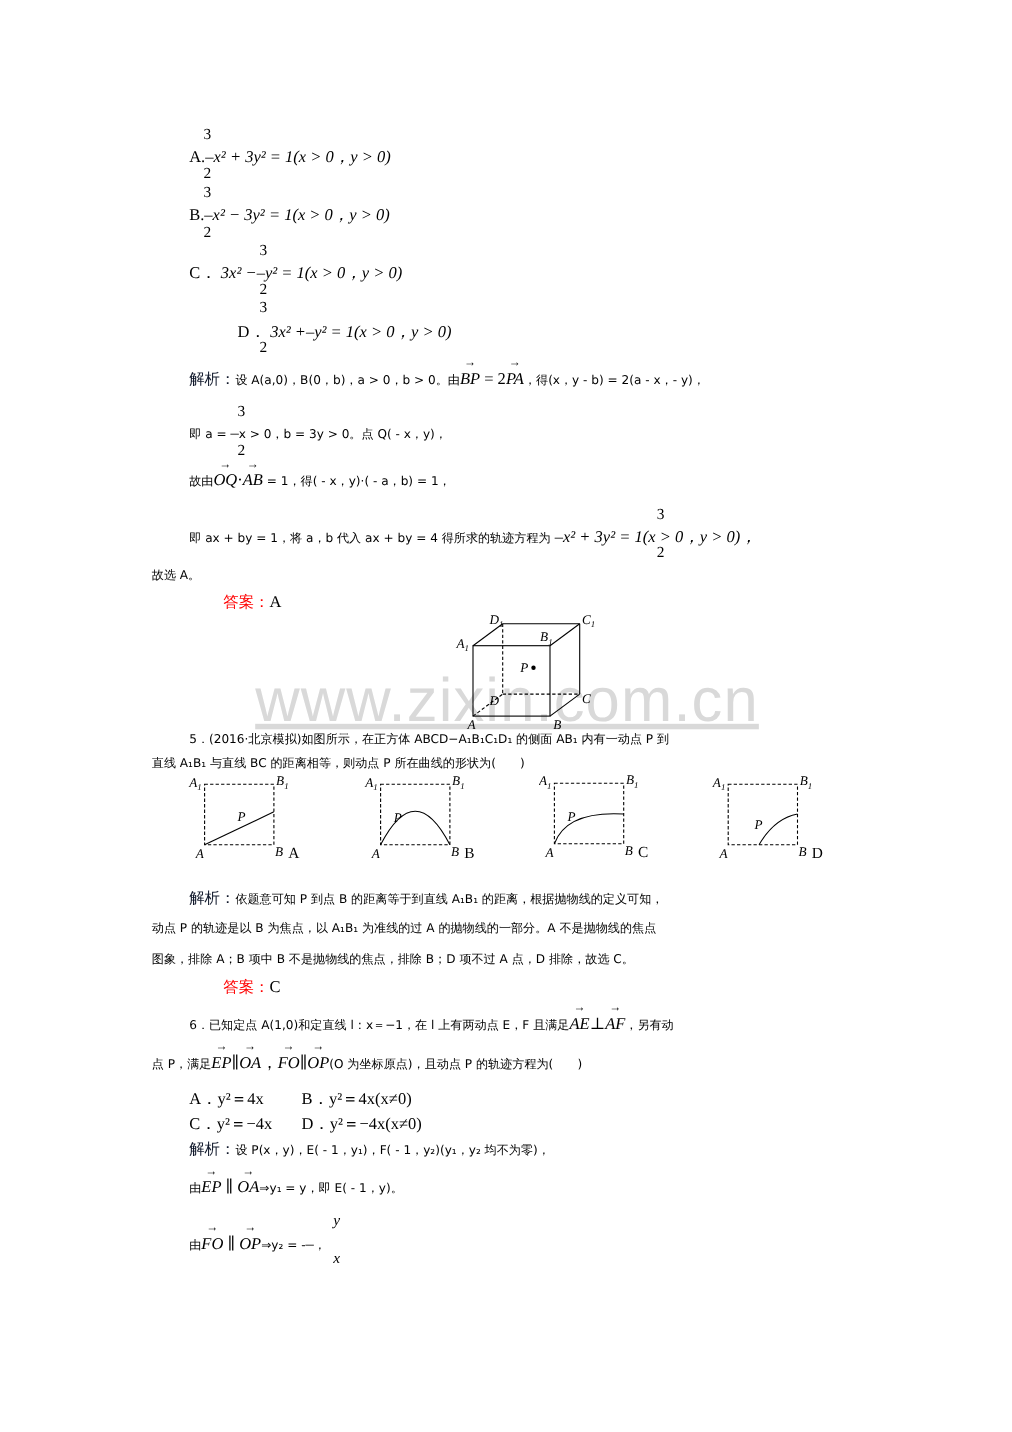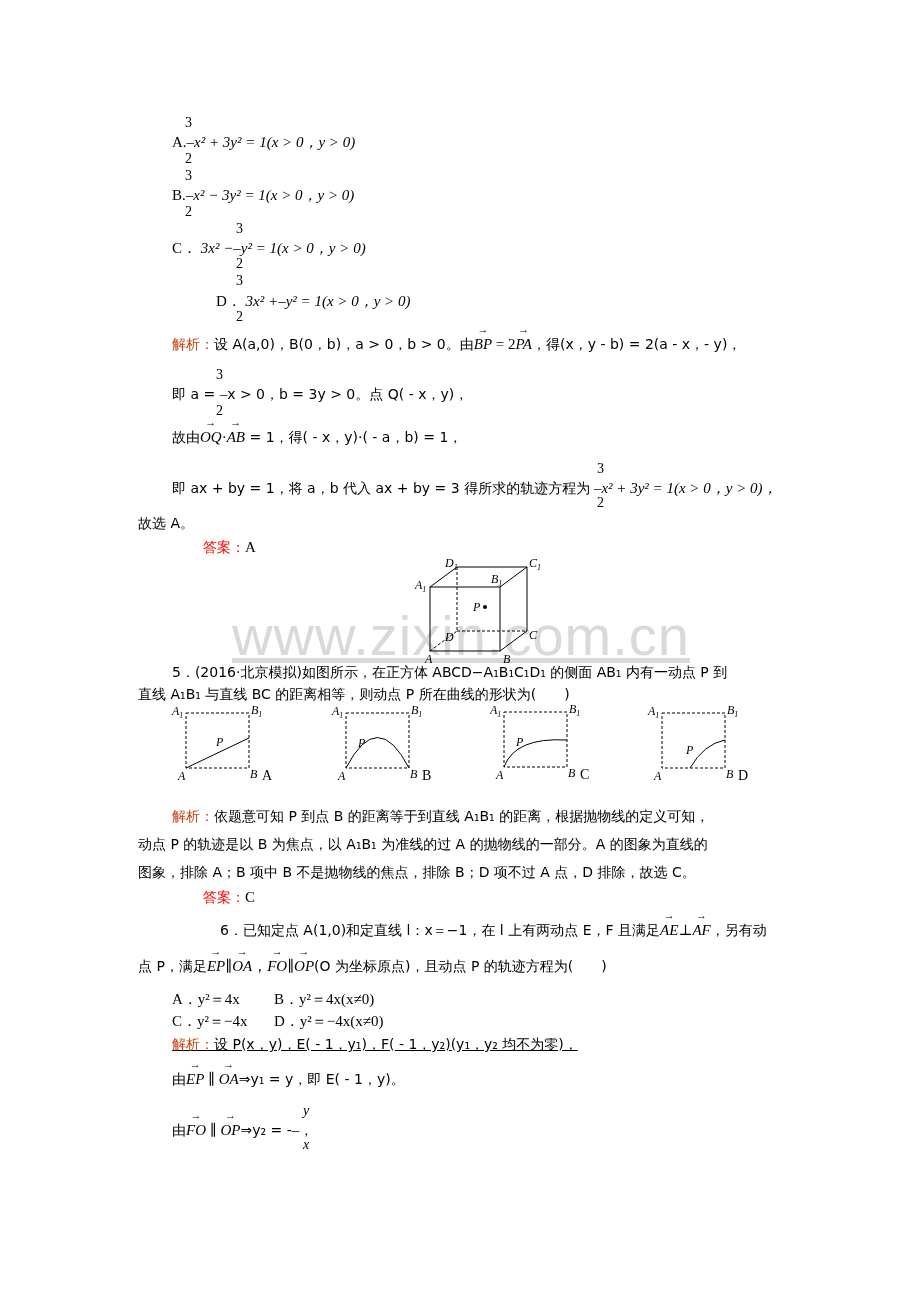--- a/index.html
+++ b/index.html
@@ -1,22 +1,22 @@
 <!DOCTYPE html>
 <html><head>
 <meta charset="utf-8">
 <style>
   html, body { margin: 0; padding: 0; background: #ffffff; }
   body { width: 920px; height: 1302px; position: relative; overflow: hidden;
          font-family: "Liberation Serif", "DejaVu Serif", serif; color: #000; font-size: 15px; }
   .abs { position: absolute; white-space: nowrap; }
   .i { font-style: italic; }
-  .blue { color: #c2410c; font-family: "DejaVu Sans", sans-serif; font-size: 14px; }
+  .blue { color: #0f172a; font-family: "DejaVu Sans", sans-serif; font-size: 14px; }
   .red { color: #ff0000; font-family: "DejaVu Sans", sans-serif; font-size: 14px; margin-left: 31px; }
-  .cn { font-family: "DejaVu Sans", sans-serif; font-size: 14px; }
+  .cn { font-family: "DejaVu Sans", sans-serif; font-size: 11px; }
   .frac { position: absolute; font-size: 14px; line-height: 14px; }
   .vec { position: relative; display: inline-block; font-family: Liberation Serif, serif; }
   .vec::before { content: "\2192"; position: absolute; top: -13px; left: 50%; transform: translateX(-50%); font-size: 11px; font-style: normal; }
   .watermark { position: absolute; left: 232px; top: 603px; font-family: "Liberation Sans", sans-serif;
                font-size: 56px; color: #d9d9d9; letter-spacing: 1px; z-index: 0; text-decoration: underline; }
   .content { position: relative; z-index: 1; }
   svg text { font-family: "Liberation Serif", serif; font-style: italic; font-size: 12px; }
 </style>
 </head>
 <body>
@@ -52,21 +52,21 @@
   <span class="frac" style="left:216px;top:368px;">3</span>
   <div class="abs" style="left:172px;top:386px;">
     <span class="cn">即 a = </span>–<span class="cn">x &gt; 0，b = 3y &gt; 0。点 Q( - x，y)，</span>
   </div>
   <span class="frac" style="left:216px;top:404px;">2</span>
   <div class="abs" style="left:172px;top:429px;">
     <span class="cn">故由</span><span class="vec i">OQ</span><span>·</span><span class="vec i">AB</span><span class="cn"> = 1，得( - x，y)·( - a，b) = 1，</span>
   </div>
   <span class="frac" style="left:597px;top:462px;">3</span>
   <div class="abs" style="left:172px;top:479px;">
-    <span class="cn">即 ax + by = 1，将 a，b 代入 ax + by = 3 得所求的轨迹方程为</span> –<span class="i">x² + 3y² = 1(x &gt; 0，y &gt; 0)，</span>
+    <span class="cn">即 ax + by = 1，将 a，b 代入 ax + by = 4 得所求的轨迹方程为</span> –<span class="i">x² + 3y² = 1(x &gt; 0，y &gt; 0)，</span>
   </div>
   <span class="frac" style="left:597px;top:496px;">2</span>
   <div class="abs cn" style="left:138px;top:515px;">故选 A。</div>
   <div class="abs" style="left:172px;top:539px;">
     <span class="red">答案：</span><span>A</span>
   </div>
 
   <svg class="abs" style="left:405px;top:555px;" width="150" height="110">
     <g stroke="#000" stroke-width="1" fill="none">
       <rect x="25" y="32" width="70" height="64"></rect>
@@ -131,39 +131,39 @@
     <text x="81" y="12">B<tspan font-size="8" dy="3">1</tspan></text>
     <text x="40" y="52">P</text>
     <text x="8" y="78">A</text>
     <text x="80" y="76">B</text>
     <text x="92" y="78" style="font-style:normal;font-size:14px">D</text>
   </svg>
 
   <div class="abs" style="left:172px;top:808px;">
     <span class="blue">解析：</span><span class="cn">依题意可知 P 到点 B 的距离等于到直线 A₁B₁ 的距离，根据抛物线的定义可知，</span>
   </div>
-  <div class="abs cn" style="left:138px;top:836px;">动点 P 的轨迹是以 B 为焦点，以 A₁B₁ 为准线的过 A 的抛物线的一部分。A 的图象为直线的</div>
+  <div class="abs cn" style="left:138px;top:836px;">动点 P 的轨迹是以 B 为焦点，以 A₁B₁ 为准线的过 A 的抛物线的一部分。A 不是抛物线的焦点</div>
   <div class="abs cn" style="left:138px;top:864px;">图象，排除 A；B 项中 B 不是抛物线的焦点，排除 B；D 项不过 A 点，D 排除，故选 C。</div>
   <div class="abs" style="left:172px;top:889px;">
     <span class="red">答案：</span><span>C</span>
   </div>
 
-  <div class="abs" style="left:172px;top:921px;margin-left:48px;">
+  <div class="abs" style="left:172px;top:921px;">
     <span class="cn">6．已知定点 A(1,0)和定直线 l：x＝−1，在 l 上有两动点 E，F 且满足</span><span class="vec i">AE</span><span>⊥</span><span class="vec i">AF</span><span class="cn">，另有动</span>
   </div>
   <div class="abs" style="left:138px;top:957px;">
     <span class="cn">点 P，满足</span><span class="vec i">EP</span><span>∥</span><span class="vec i">OA</span><span>，</span><span class="vec i">FO</span><span>∥</span><span class="vec i">OP</span><span class="cn">(O 为坐标原点)，且动点 P 的轨迹方程为(　　)</span>
   </div>
   <div class="abs" style="left:172px;top:990px;">
     <span style="display:inline-block;width:102px;">A．y²＝4x</span><span>B．y²＝4x(x≠0)</span>
   </div>
   <div class="abs" style="left:172px;top:1012px;">
     <span style="display:inline-block;width:102px;">C．y²＝−4x</span><span>D．y²＝−4x(x≠0)</span>
   </div>
-  <div class="abs" style="left:172px;top:1036px;text-decoration:underline;">
+  <div class="abs" style="left:172px;top:1036px;">
     <span class="blue">解析：</span><span class="cn">设 P(x，y)，E( - 1，y₁)，F( - 1，y₂)(y₁，y₂ 均不为零)，</span>
   </div>
   <div class="abs" style="left:172px;top:1070px;">
     <span class="cn">由</span><span class="vec i">EP</span><span> ∥ </span><span class="vec i">OA</span><span class="cn">⇒y₁ = y，即 E( - 1，y)。</span>
   </div>
   <span class="frac i" style="left:303px;top:1104px;">y</span>
   <div class="abs" style="left:172px;top:1121px;">
     <span class="cn">由</span><span class="vec i">FO</span><span> ∥ </span><span class="vec i">OP</span><span class="cn">⇒y₂ = -</span>–<span class="cn">，</span>
   </div>
   <span class="frac i" style="left:303px;top:1138px;">x</span>

